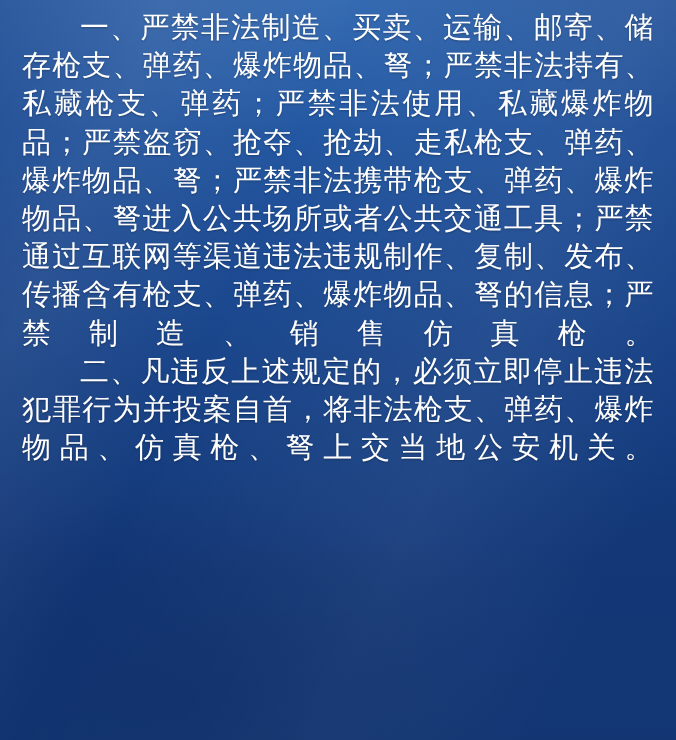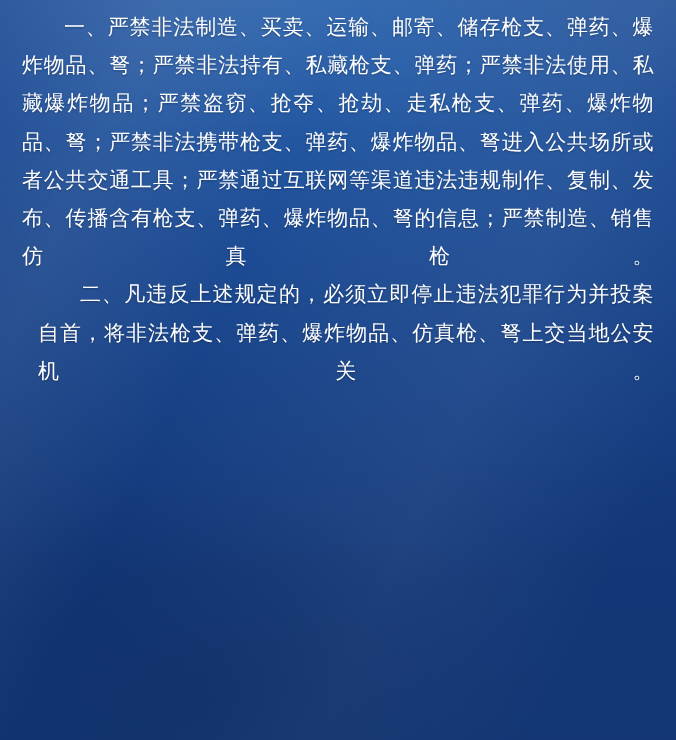--- a/index.html
+++ b/index.html
@@ -50,36 +50,35 @@
     background: radial-gradient(60% 60% at 30% 50%, rgba(10,40,95,0.45) 0%, rgba(10,40,95,0) 70%);
     pointer-events: none;
   }
   #content {
     position: relative;
     z-index: 2;
     padding: 8px 22px 0 22px;
   }
   p.para {
     color: #ffffff;
-    font-size: 21px;
+    font-size: 29px;
     line-height: 38.2px;
     margin: 0;
     text-align: justify;
     text-align-last: justify;
     text-indent: 2em;
     letter-spacing: 0.5px;
     text-shadow: 0 1px 2px rgba(0,0,0,0.28);
     font-weight: 500;
   }
   p.para.last {
     text-align-last: left;
   }
   p.para + p.para {
     margin-top: 0;
-    margin-left: 16px;
   }
 </style>
 </head>
 <body>
 
 <div id="page">
   <div id="content">
     <p class="para">一、严禁非法制造、买卖、运输、邮寄、储存枪支、弹药、爆炸物品、弩；严禁非法持有、私藏枪支、弹药；严禁非法使用、私藏爆炸物品；严禁盗窃、抢夺、抢劫、走私枪支、弹药、爆炸物品、弩；严禁非法携带枪支、弹药、爆炸物品、弩进入公共场所或者公共交通工具；严禁通过互联网等渠道违法违规制作、复制、发布、传播含有枪支、弹药、爆炸物品、弩的信息；严禁制造、销售仿真枪。</p>
     <p class="para">二、凡违反上述规定的，必须立即停止违法犯罪行为并投案自首，将非法枪支、弹药、爆炸物品、仿真枪、弩上交当地公安机关。</p>
   </div>

